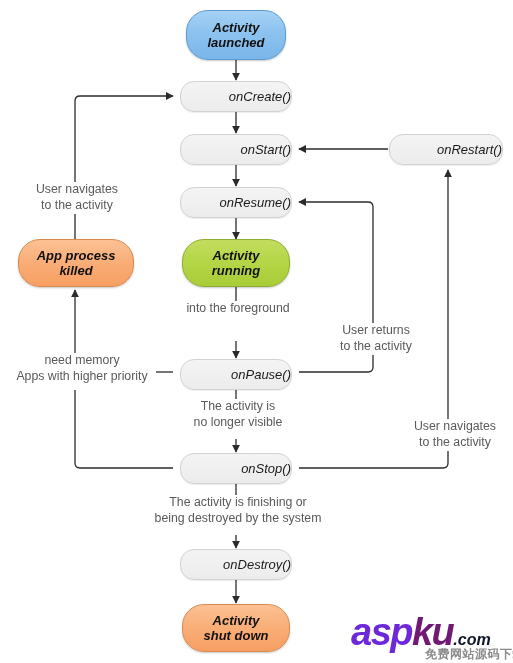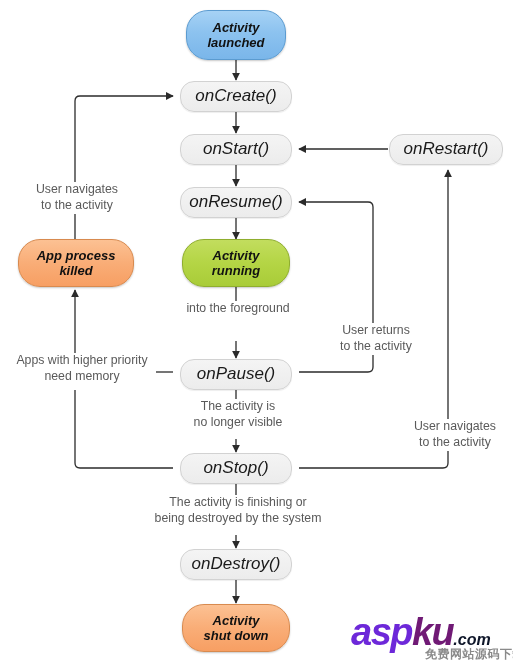--- a/index.html
+++ b/index.html
@@ -39,23 +39,24 @@
     font-style: italic;
   }
   .node span { display: block; }
 
   
   .node.method {
     background: linear-gradient(to bottom, #f4f4f4 0%, #ececec 100%);
     border: 1px solid #d2d2d2;
     border-radius: 14px;
     color: #1a1a1a;
-    font-size: 17px;
+    font-size: 13px;
     font-weight: 400;
     box-shadow: 0 1px 1px rgba(0,0,0,0.07);
+    justify-content: flex-end;
   }
 
   
   .node.state {
     border-radius: 22px;
     font-size: 13px;
     font-weight: bold;
     color: #111111;
     box-shadow: 0 1px 2px rgba(0,0,0,0.22);
   }
@@ -237,22 +238,22 @@
   <div class="edge-label" style="left:162px; top:301px; width:148px;">
     <div>into the foreground</div>
   </div>
 
   <div class="edge-label" style="left:330px; top:323px; width:88px;">
     <div>User returns</div>
     <div>to the activity</div>
   </div>
 
   <div class="edge-label" style="left:8px; top:353px; width:144px;">
+    <div>need memory</div>
     <div>Apps with higher priority</div>
-    <div>need memory</div>
   </div>
 
   <div class="edge-label" style="left:176px; top:399px; width:120px;">
     <div>The activity is</div>
     <div>no longer visible</div>
   </div>
 
   <div class="edge-label" style="left:400px; top:419px; width:106px;">
     <div>User navigates</div>
     <div>to the activity</div>

